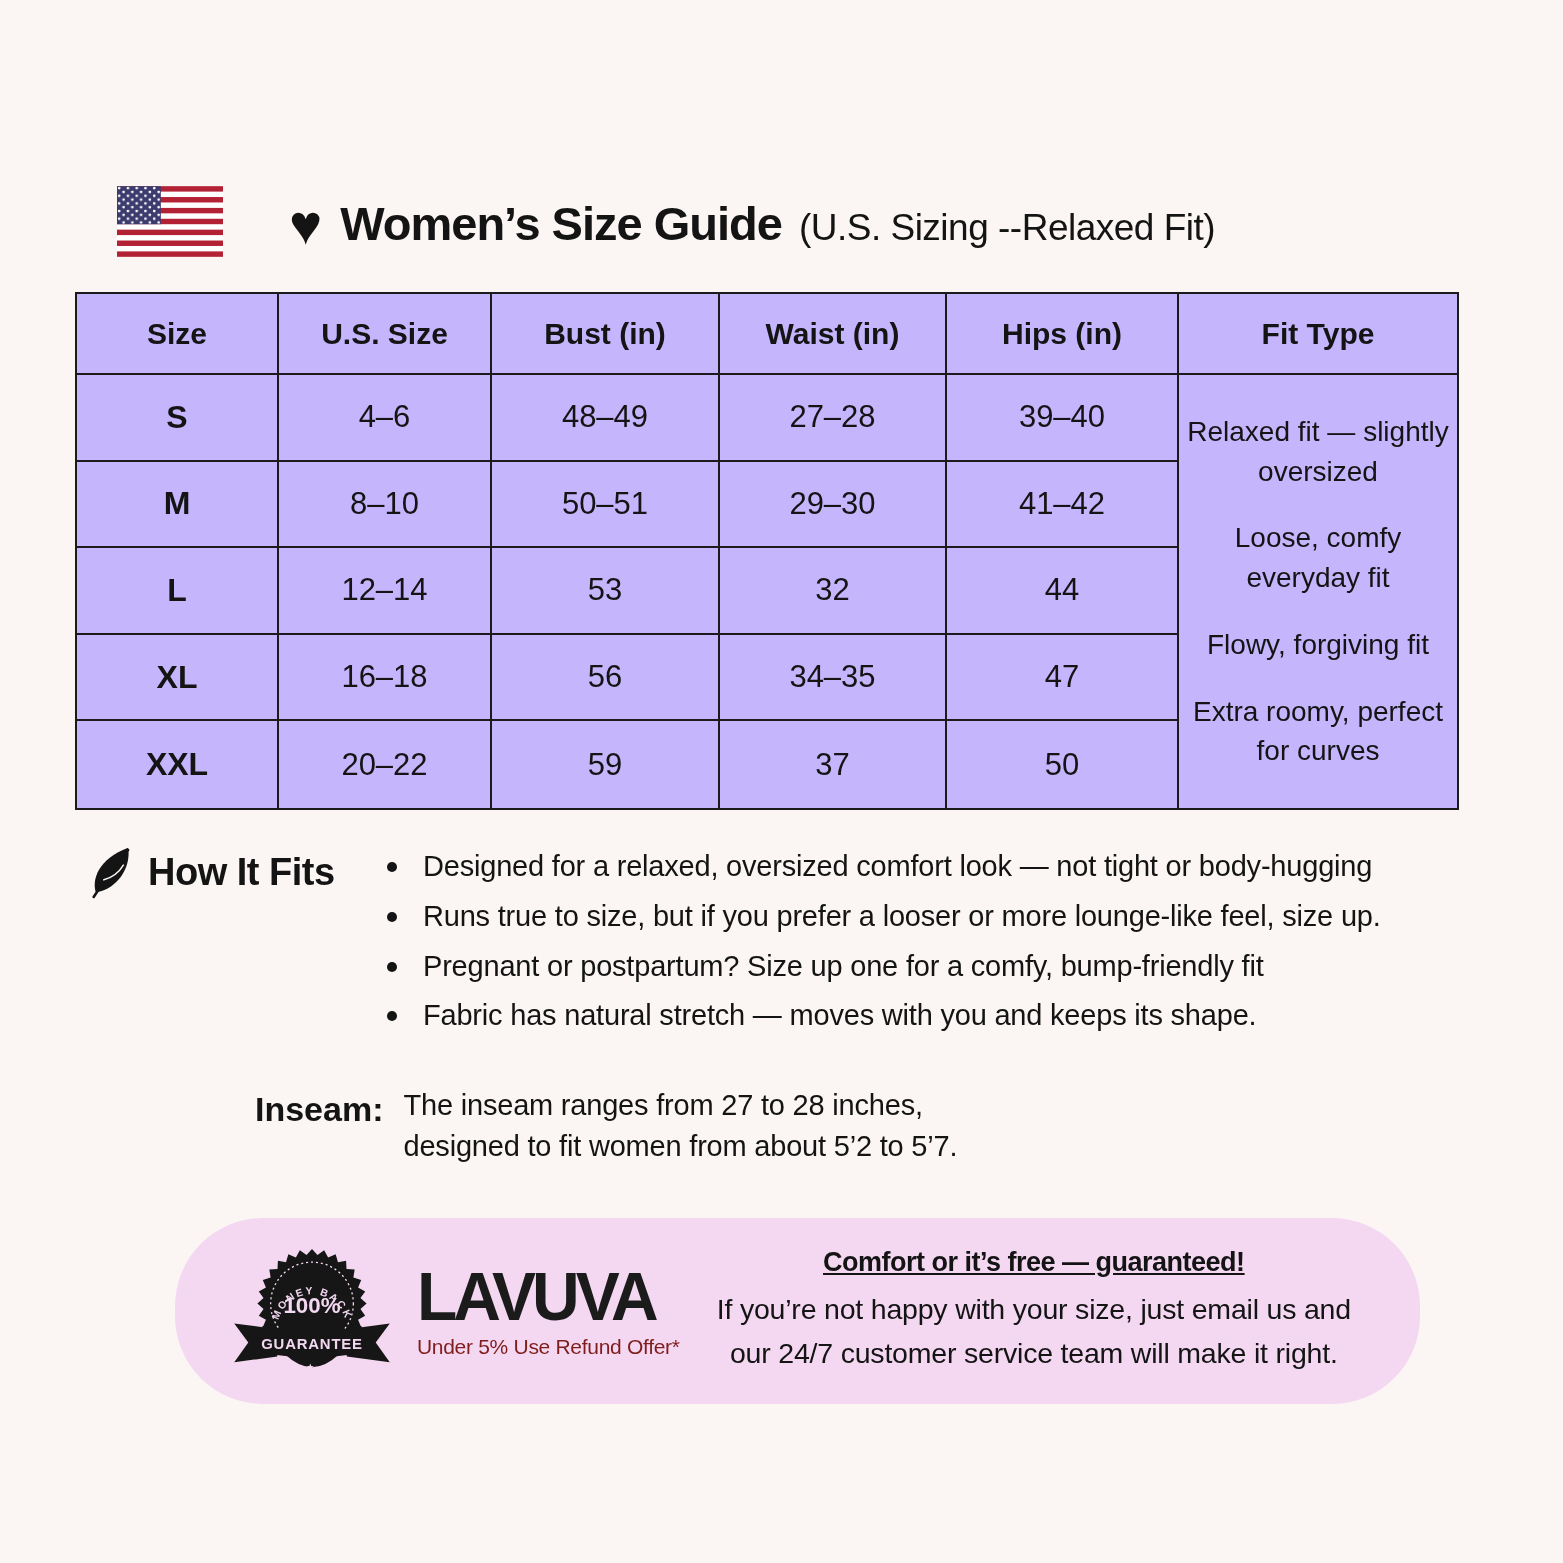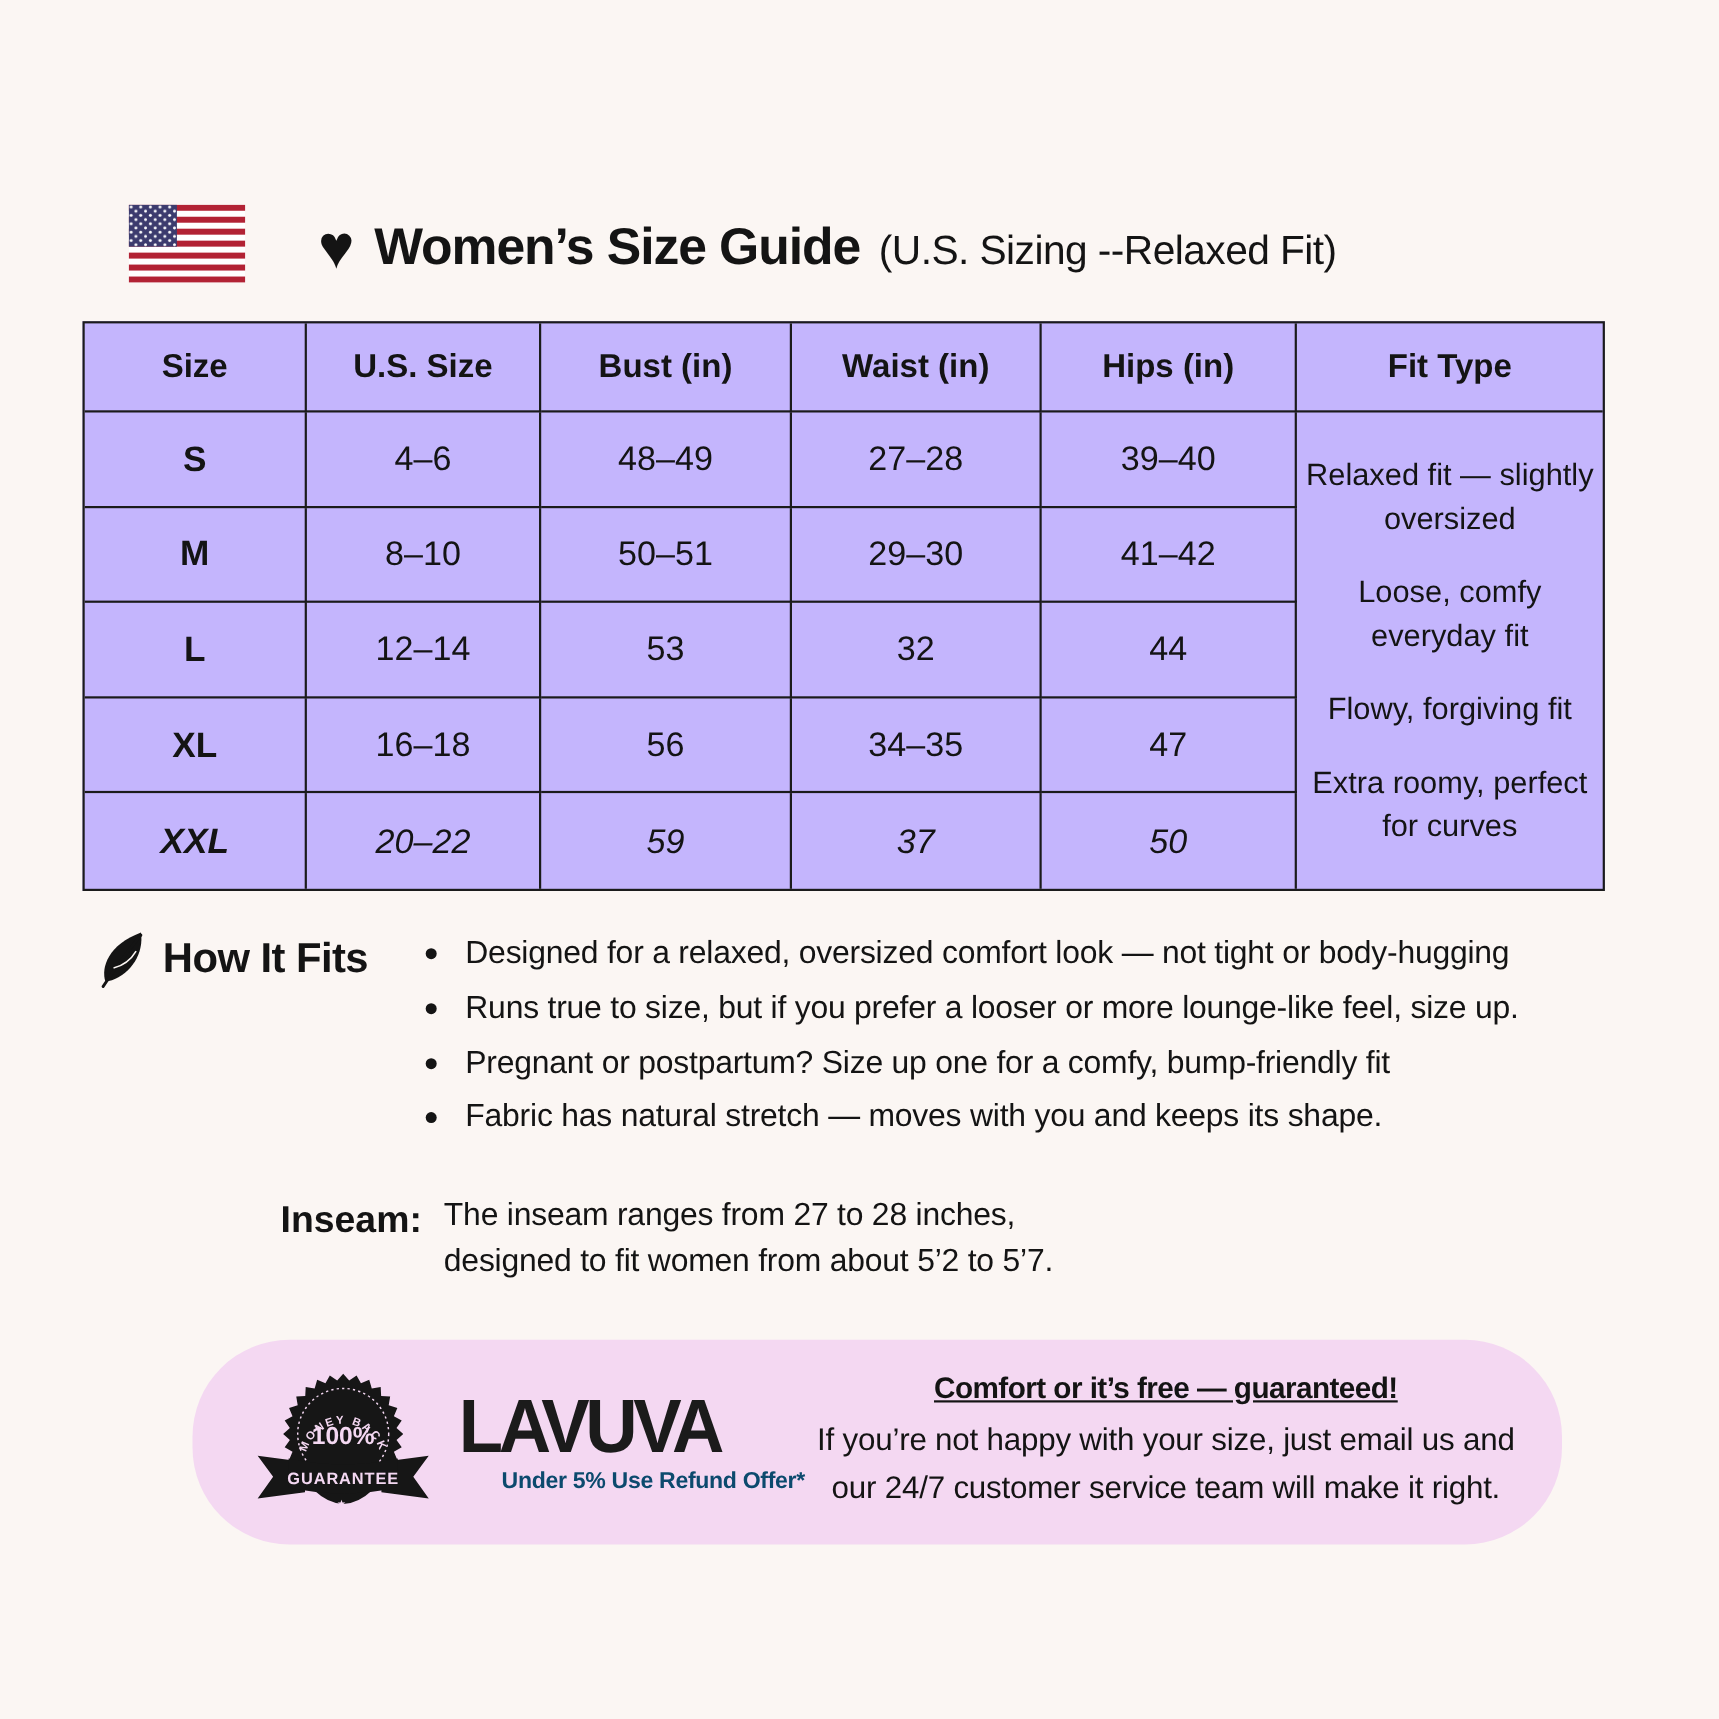--- a/index.html
+++ b/index.html
@@ -38,21 +38,21 @@
   }
   .cell{
     border-right:2px solid #1b1b1b;
     border-bottom:2px solid #1b1b1b;
     display:flex;align-items:center;justify-content:center;
     font-size:31px;
   }
   .cell.hdr{font-weight:700;font-size:30px;}
   .cell.size-col{font-weight:700;font-size:32px;}
   .cell.no-right{border-right:none;}
-  .cell.no-bottom{border-bottom:none;font-style:italic;}
+  .cell.no-bottom{border-bottom:none;}
   .fit-cell{
     grid-column:6;grid-row:2 / 7;
     border-right:none;border-bottom:none;
     display:flex;flex-direction:column;align-items:center;justify-content:center;
     gap:27px;padding:6px 8px;box-sizing:border-box;
   }
   .fit-note{font-size:28px;line-height:1.42;text-align:center;}
   
   .how-it-fits{
     position:absolute;left:90px;top:845px;width:1430px;
@@ -78,21 +78,21 @@
     width:1245px;height:186px;
     background:#f4d8f2;
     border-radius:88px;
     display:flex;align-items:center;
     box-sizing:border-box;
     padding:0 42px 0 46px;
   }
   .badge{width:182px;height:144px;flex-shrink:0;}
   .brand-block{margin-left:14px;flex-shrink:0;display:flex;flex-direction:column;align-items:flex-start;}
   .brand-name{font-size:66px;font-weight:800;letter-spacing:-4px;line-height:1;color:#1b1b1b;transform:scaleY(1.04);}
-  .brand-tagline{font-size:21px;font-weight:700;margin-top:6px;color:#0c4a6e;letter-spacing:-0.3px;margin-left:39px;}
+  .brand-tagline{font-size:21px;font-weight:400;margin-top:6px;color:#7f1d1d;letter-spacing:-0.3px;}
   .banner-text{flex:1;text-align:center;padding-left:10px;}
   .banner-headline{font-size:27px;font-weight:800;letter-spacing:-0.5px;text-decoration:underline;}
   .banner-sub{font-size:28.5px;line-height:1.55;margin-top:9px;letter-spacing:-0.2px;}
 </style>
 </head>
 <body>
 
 <div class="canvas">
 
   <div class="title-row">

